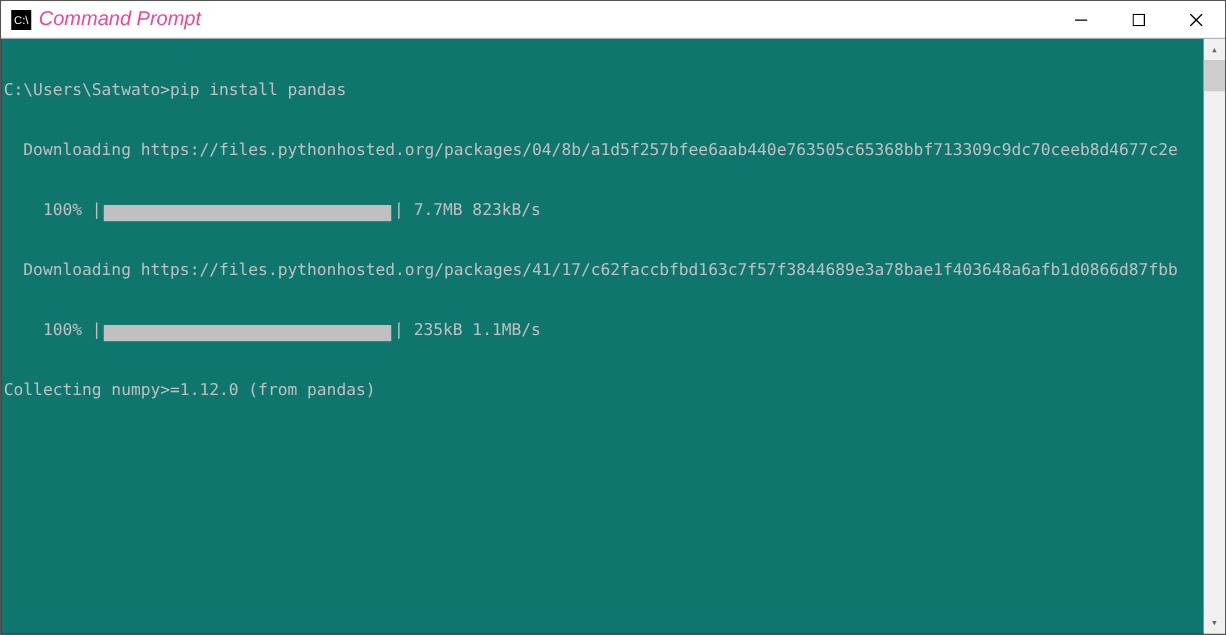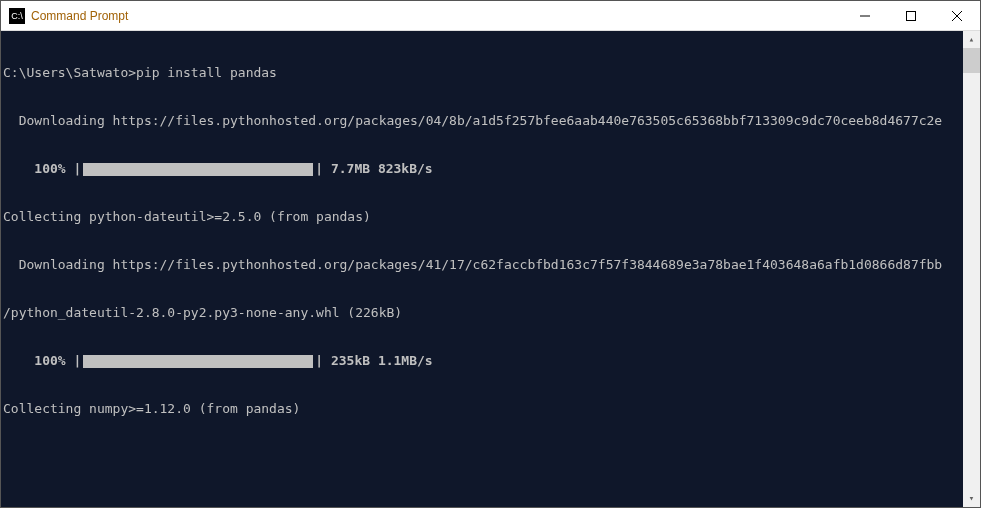--- a/index.html
+++ b/index.html
@@ -38,23 +38,24 @@
       background: #000;
       display: flex;
       align-items: center;
       justify-content: center;
       font-size: 9px;
       color: #fff;
       font-family: sans-serif;
     }
     .titlebar-title {
       font-family: 'Segoe UI', sans-serif;
-      font-size: 12px;
-      color: #a16207;
+      font-size: 16px;
+      color: #ec4899;
       flex: 1;
+      font-style: italic;
     }
     .titlebar-buttons {
       display: flex;
       height: 100%;
     }
     .titlebar-btn {
       width: 46px;
       height: 100%;
       display: flex;
       align-items: center;
@@ -70,37 +71,36 @@
       fill: none;
     }
     .terminal-wrapper {
       flex: 1;
       display: flex;
       background: #000;
       overflow: hidden;
     }
     .terminal {
       flex: 1;
-      background: #0f172a;
+      background: #0f766e;
       color: #c0c0c0;
       padding: 2px 2px;
       font-size: 13px;
       line-height: 16px;
       white-space: pre;
       overflow: hidden;
       font-family: Consolas, 'Lucida Console', monospace;
     }
     .line {
       display: block;
       white-space: pre;
     }
     .progress-line {
       display: flex;
-      align-items: center;
-      font-weight: bold;
+      align-items: flex-end;
     }
     .progress-indent {
       white-space: pre;
     }
     .progress-bar {
       display: inline-block;
       background: #c0c0c0;
       height: 13px;
       width: 230px;
       margin: 0 2px;
@@ -160,23 +160,21 @@
             <line x1="10" y1="0" x2="0" y2="10"></line>
           </svg>
       </div>
     </div>
   </div>
   <div class="terminal-wrapper">
     <div class="terminal">
       <span class="line"><span>C:\Users\Satwato&gt;</span><span>pip install pandas</span></span>
       <span class="line">  Downloading https://files.pythonhosted.org/packages/04/8b/a1d5f257bfee6aab440e763505c65368bbf713309c9dc70ceeb8d4677c2e</span>
       <span class="progress-line"><span class="progress-indent">    100% |</span><span class="progress-bar"></span><span>| 7.7MB 823kB/s</span></span>
-      <span class="line">Collecting python-dateutil&gt;=2.5.0 (from pandas)</span>
       <span class="line">  Downloading https://files.pythonhosted.org/packages/41/17/c62faccbfbd163c7f57f3844689e3a78bae1f403648a6afb1d0866d87fbb</span>
-      <span class="line">/python_dateutil-2.8.0-py2.py3-none-any.whl (226kB)</span>
       <span class="progress-line"><span class="progress-indent">    100% |</span><span class="progress-bar"></span><span>| 235kB 1.1MB/s</span></span>
       <span class="line">Collecting numpy&gt;=1.12.0 (from pandas)</span>
       
       
       
       
       
       
       
       

